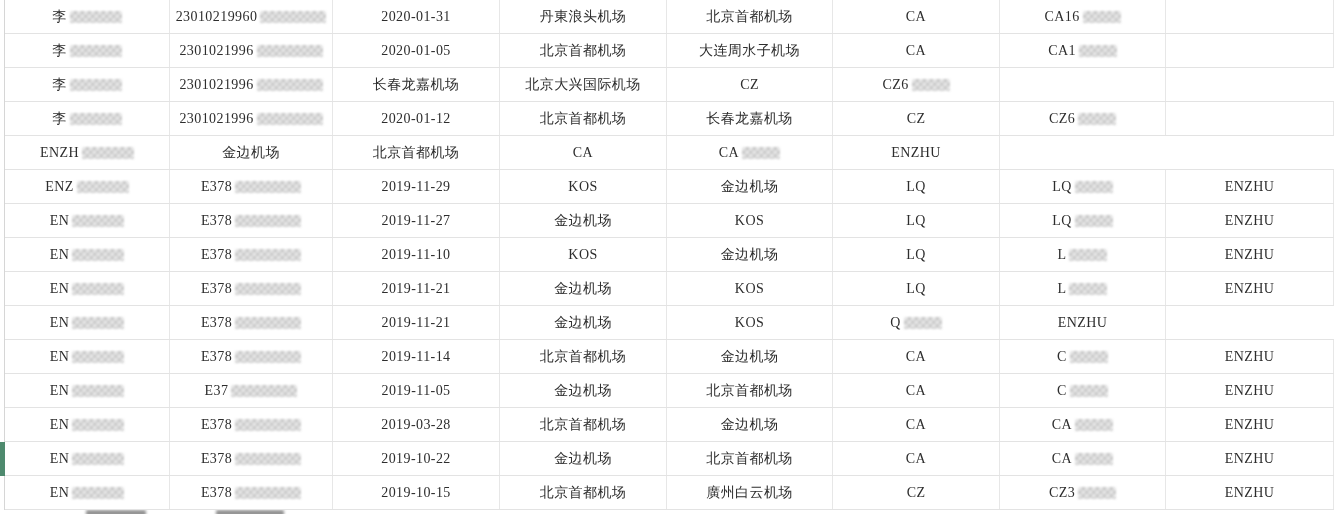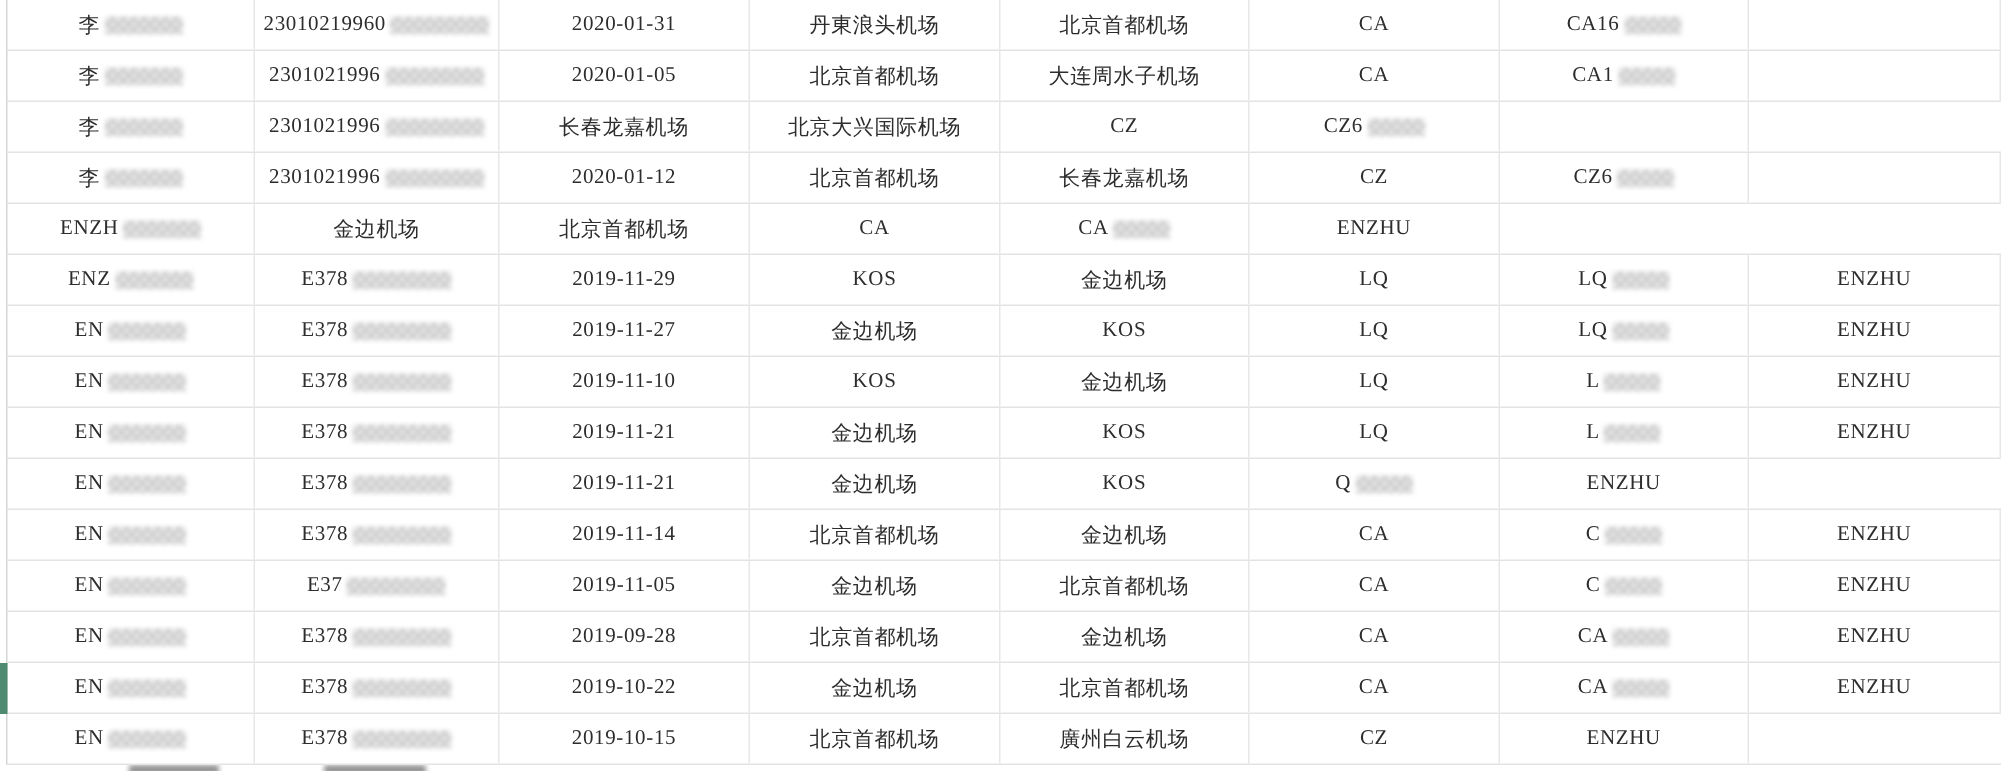--- a/index.html
+++ b/index.html
@@ -410,21 +410,21 @@
   <div class="row">
     <div class="cell">
       <span>EN</span>
       <span class="blur w-name"></span>
     </div>
     <div class="cell">
       <span>E378</span>
       <span class="blur w-id"></span>
     </div>
     <div class="cell">
-      <span>2019-09-28</span>
+      <span>2019-03-28</span>
     </div>
     <div class="cell">
       <span>北京首都机场</span>
     </div>
     <div class="cell">
       <span>金边机场</span>
     </div>
     <div class="cell">
       <span>CA</span>
     </div>
@@ -480,20 +480,24 @@
       <span>2019-10-15</span>
     </div>
     <div class="cell">
       <span>北京首都机场</span>
     </div>
     <div class="cell">
       <span>廣州白云机场</span>
     </div>
     <div class="cell">
       <span>CZ</span>
+    </div>
+    <div class="cell">
+      <span>CZ3</span>
+      <span class="blur w-flight"></span>
     </div>
     <div class="cell">
       <span>ENZHU</span>
     </div>
   </div>
 </div>
   <div class="partial-row">
     <span class="smudge s1"></span>
     <span class="smudge s2"></span>
   </div>

